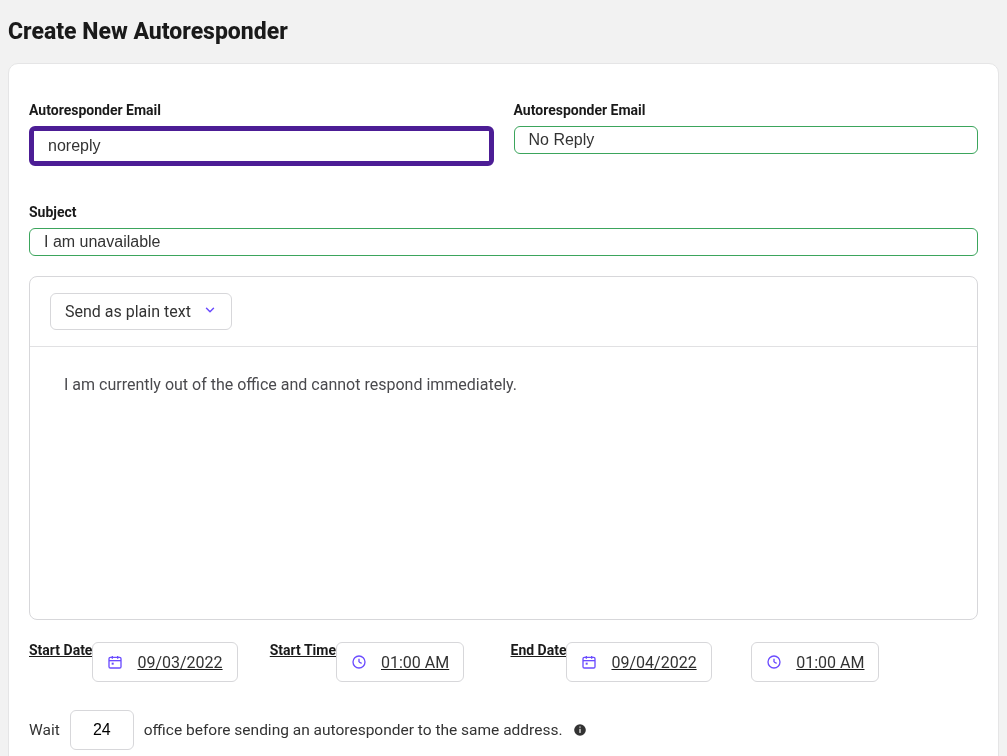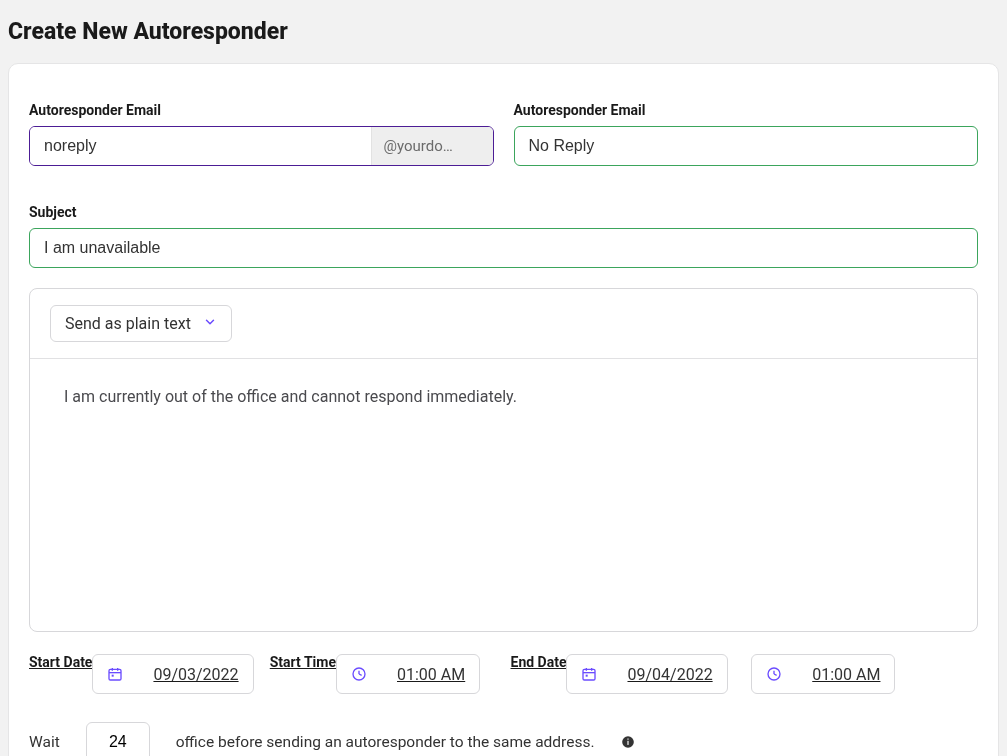--- a/index.html
+++ b/index.html
@@ -29,21 +29,21 @@
     }
     .col { flex: 1; display: flex; flex-direction: column; margin-top: 18px; }
     .label {
       font-size: 14px;
       font-weight: 700;
       color: #1a1a1a;
       margin-bottom: 8px;
     }
     .input-group {
       display: flex;
-      border: 1px solid #4c1d95;
+      border: 5px solid #4c1d95;
       border-radius: 6px;
       overflow: hidden;
       height: 40px;
     }
     .input-group input {
       flex: 1;
       border: none;
       outline: none;
       padding: 0 14px;
       font-size: 16px;
@@ -59,21 +59,21 @@
       display: flex;
       align-items: center;
       width: 122px;
       white-space: nowrap;
       overflow: hidden;
       text-overflow: ellipsis;
     }
     .text-input {
       border: 1px solid #3ba55c;
       border-radius: 6px;
-      height: 40px;
+      height: 28px;
       padding: 0 14px;
       font-size: 16px;
       color: #333;
       outline: none;
       width: 100%;
       background: #fff;
     }
     .editor-wrap {
       border: 1px solid #d7d7da;
       border-radius: 8px;
@@ -121,30 +121,30 @@
       margin-bottom: 28px;
     }
     .dt-col { flex: 1; display: flex; flex-direction: row; text-decoration: underline; }
     .dt-input {
       display: flex;
       align-items: center;
       border: 1px solid #d7d7da;
       border-radius: 6px;
       height: 40px;
       padding: 0 14px;
-      gap: 30px;
+      gap: 14px;
       background: #fff;
       cursor: pointer;
     }
     .dt-input .ico { color: #6b4cff; display: flex; }
     .dt-input .val { font-size: 16px; color: #333; }
     .wait-row {
       display: flex;
       align-items: center;
-      gap: 26px;
+      gap: 10px;
       font-size: 15.5px;
       color: #333;
       margin-bottom: 26px;
     }
     .wait-input {
       width: 64px;
       height: 40px;
       border: 1px solid #d7d7da;
       border-radius: 6px;
       text-align: center;
@@ -158,21 +158,20 @@
 
 <h1 class="page-title">Create New Autoresponder</h1>
 
 <div class="card">
 
   <div class="row">
     <div class="col">
       <label class="label">Autoresponder Email</label>
       <div class="input-group">
         <input type="text" value="noreply" style="">
-        <span class="suffix">@yourdo…</span>
       </div>
     </div>
     <div class="col">
       <label class="label">Autoresponder Email</label>
       <input class="text-input" type="text" value="No Reply" style="">
     </div>
   </div>
 
   <div class="row">
     <div class="col">

